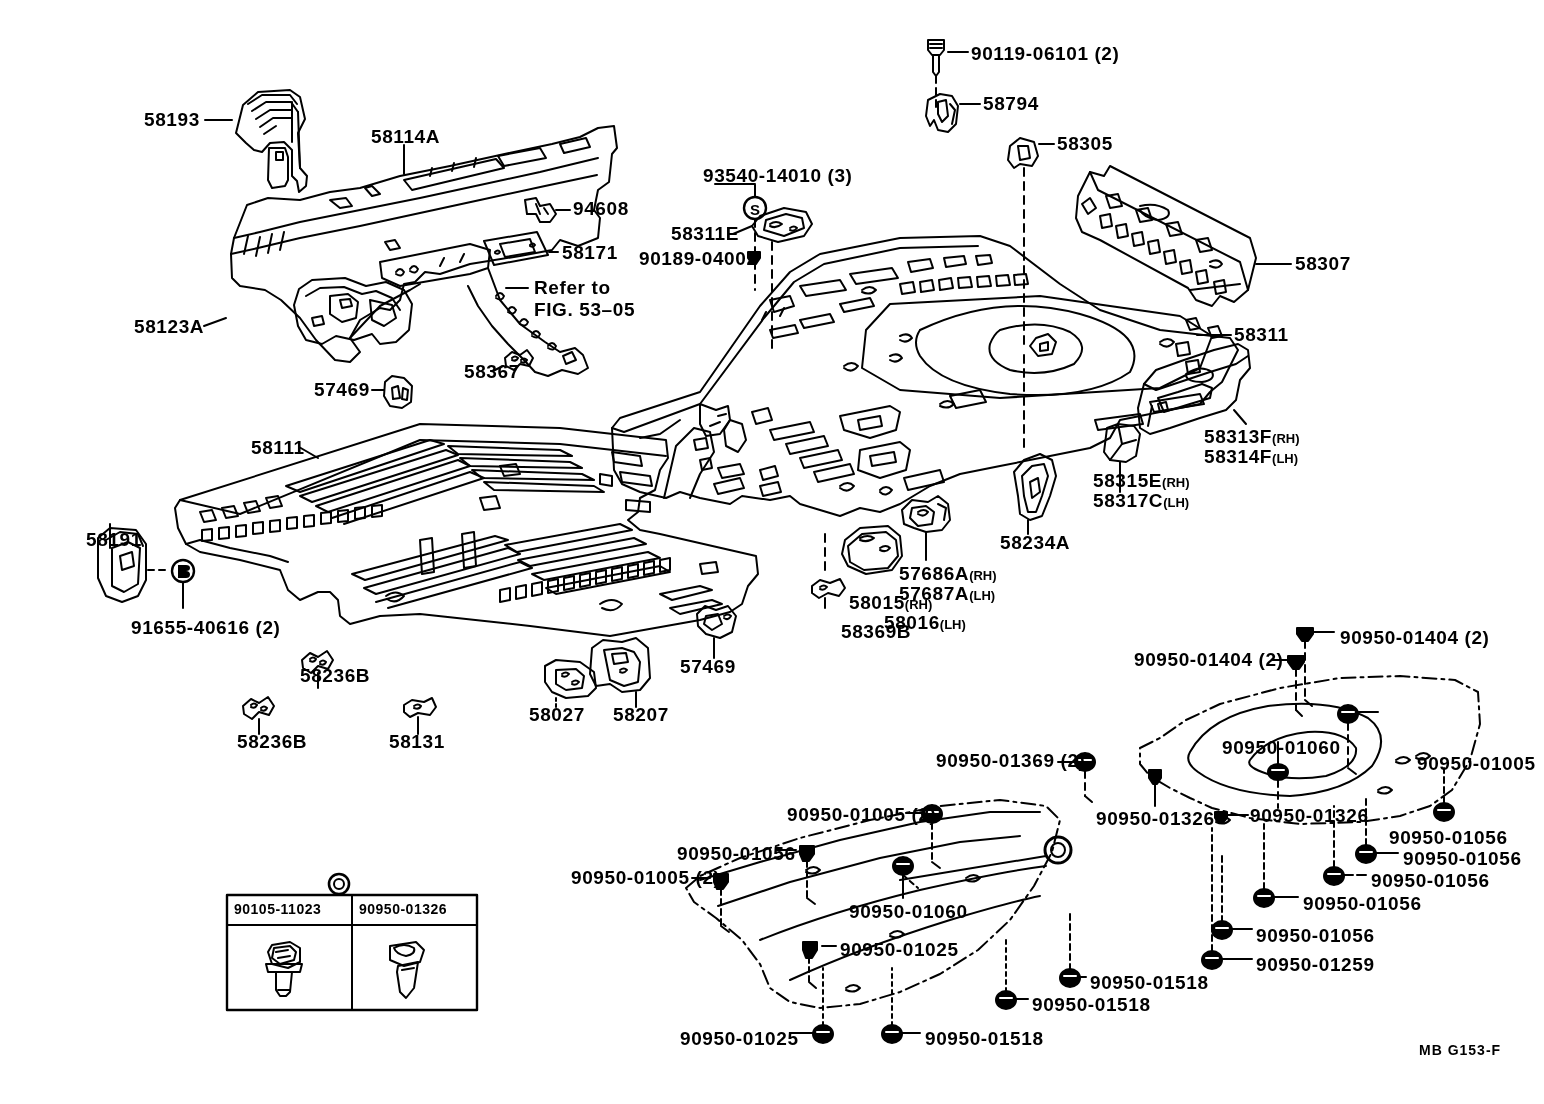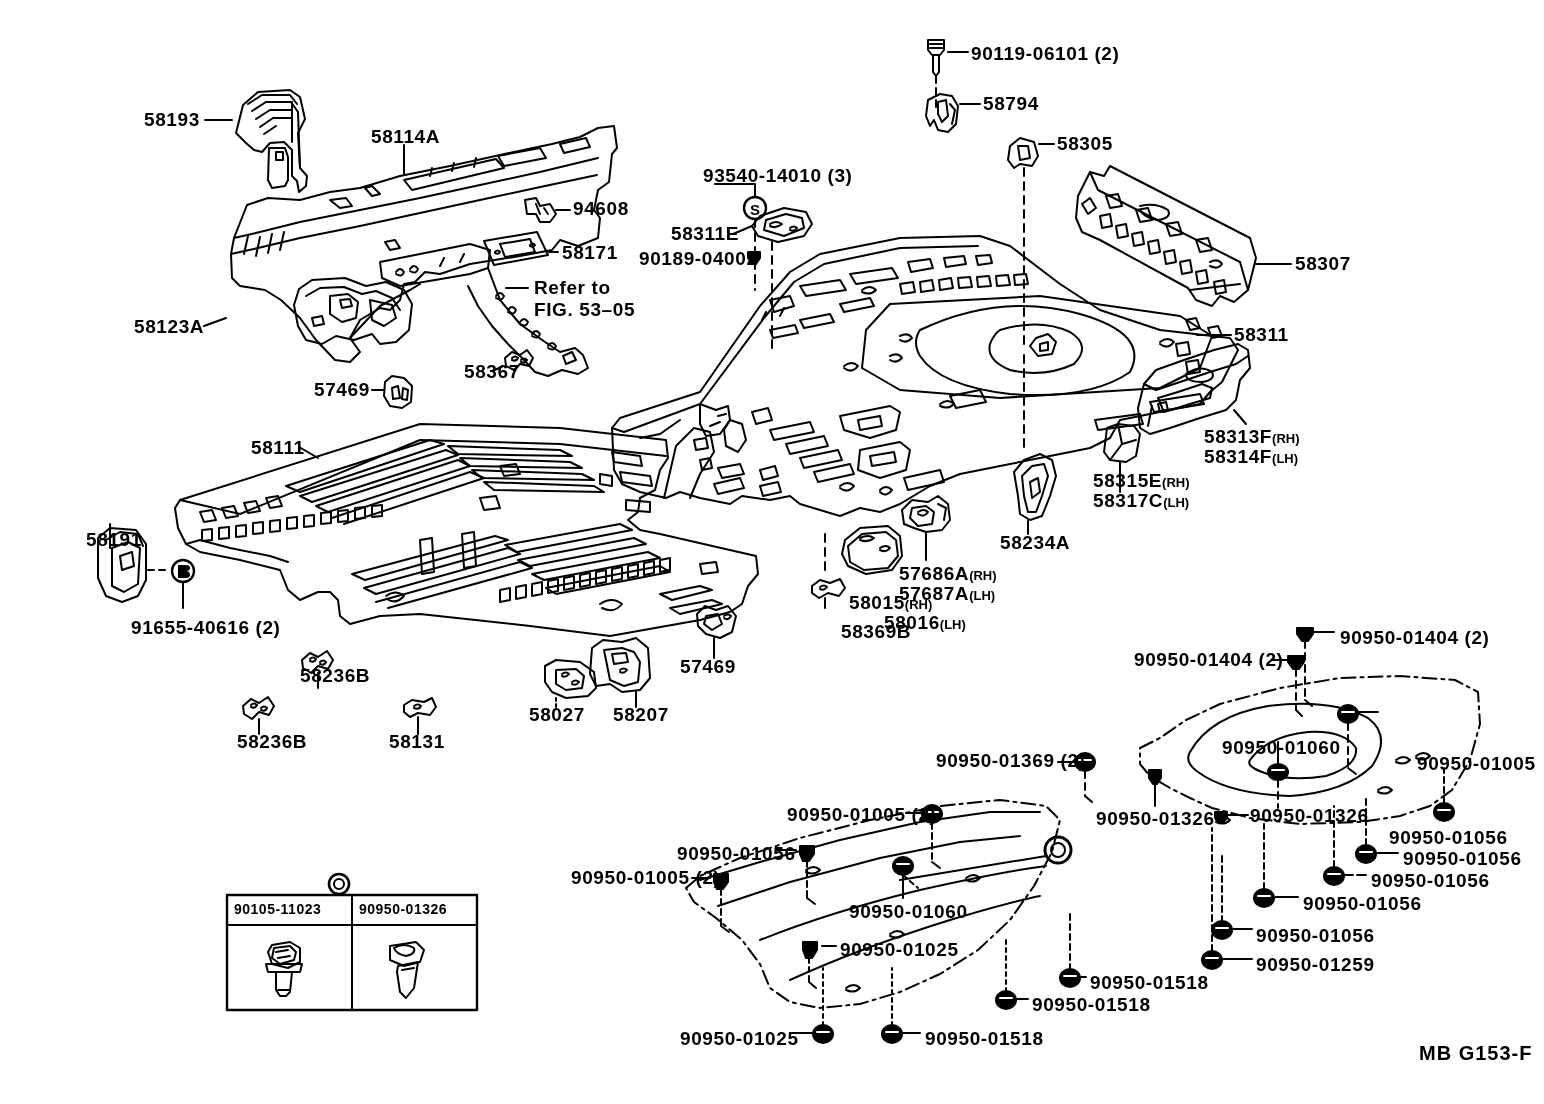--- a/index.html
+++ b/index.html
@@ -16,21 +16,21 @@
     position:absolute;
     font-family:"Liberation Sans", sans-serif;
     font-size:19px;
     font-weight:700;
     letter-spacing:0.6px;
     color:#000;
     white-space:nowrap;
     line-height:1.08;
   }
   .lbl .sfx{font-size:13px;letter-spacing:0px;}
-  .lbl.code{font-size:20px;letter-spacing:1px;}
+  .lbl.code{font-size:14px;letter-spacing:1px;}
   .legend-cell-label{
     position:absolute;
     font-family:"Liberation Sans", sans-serif;
     font-size:14px;font-weight:700;letter-spacing:0.5px;
     white-space:nowrap;
   }
 </style>
 </head>
 <body>
 

